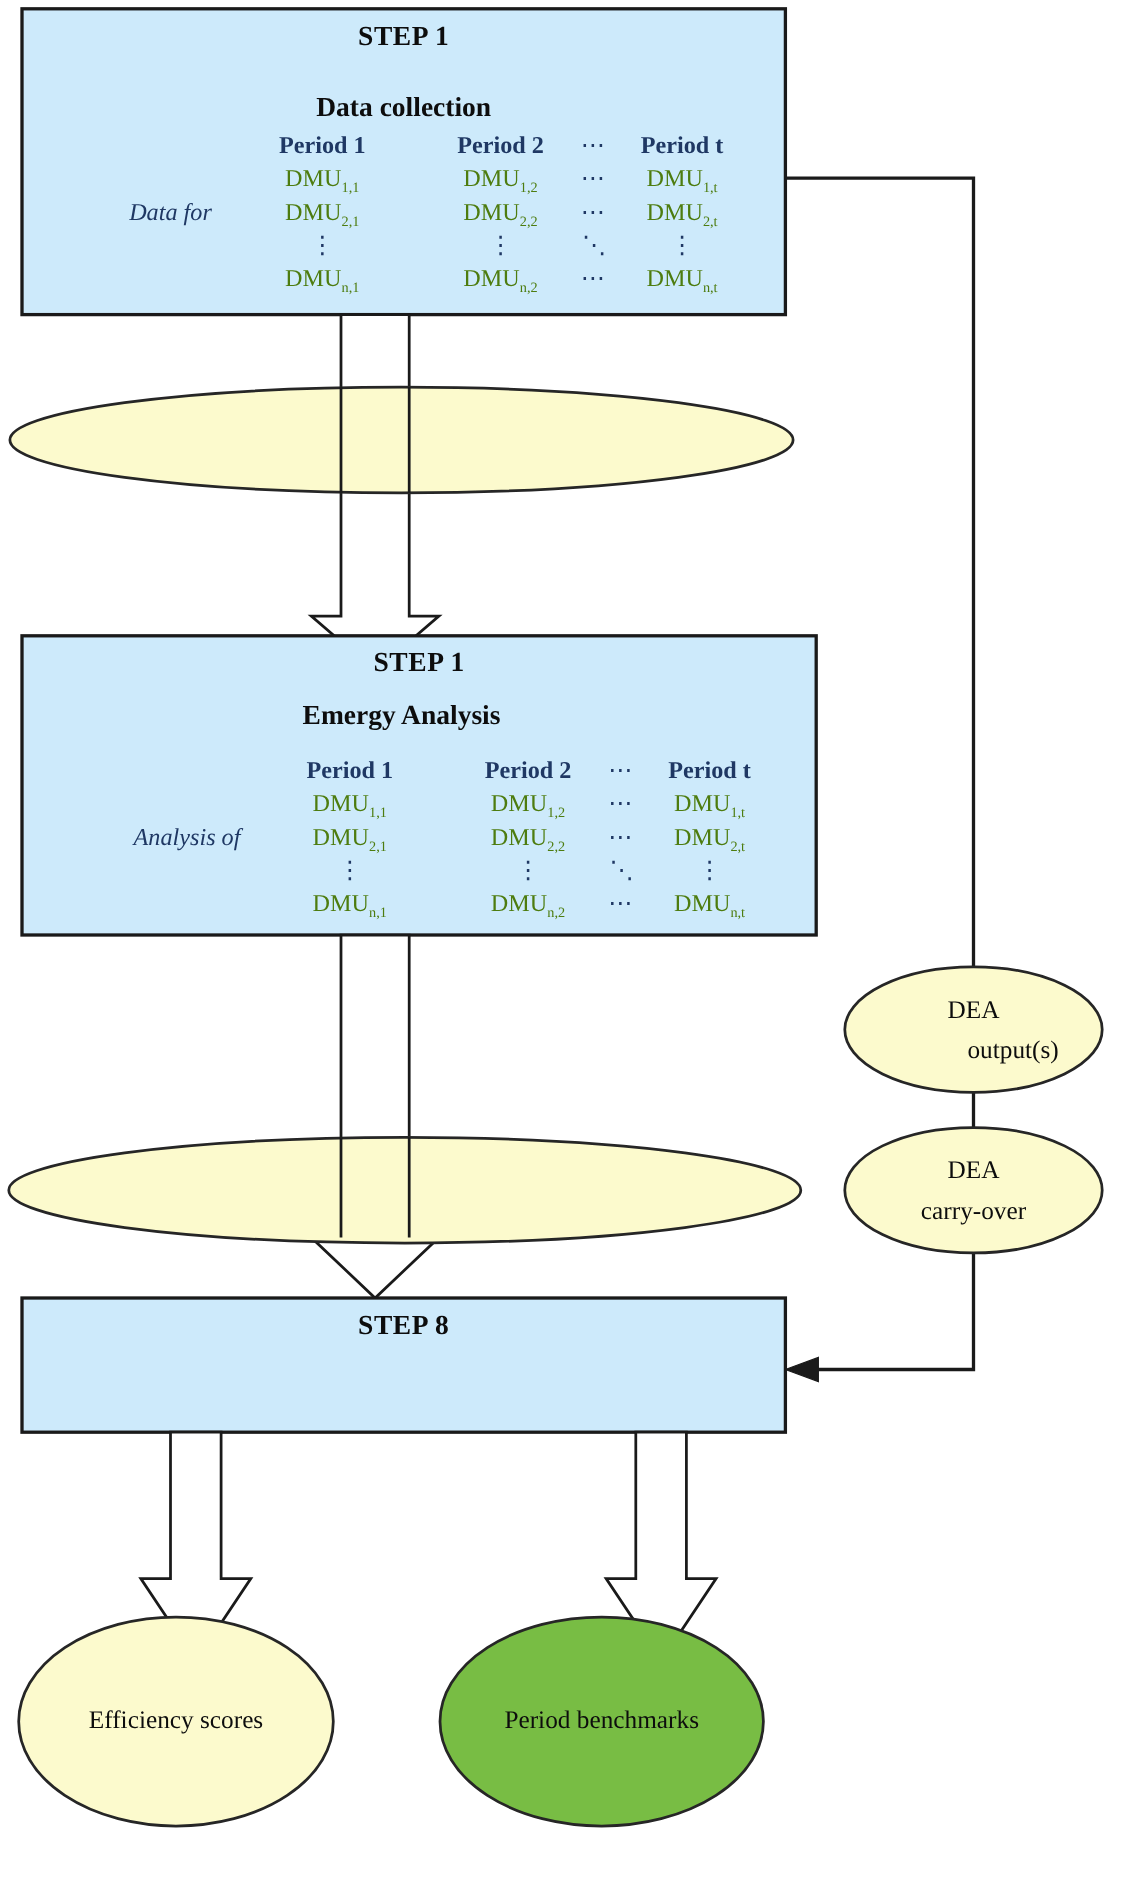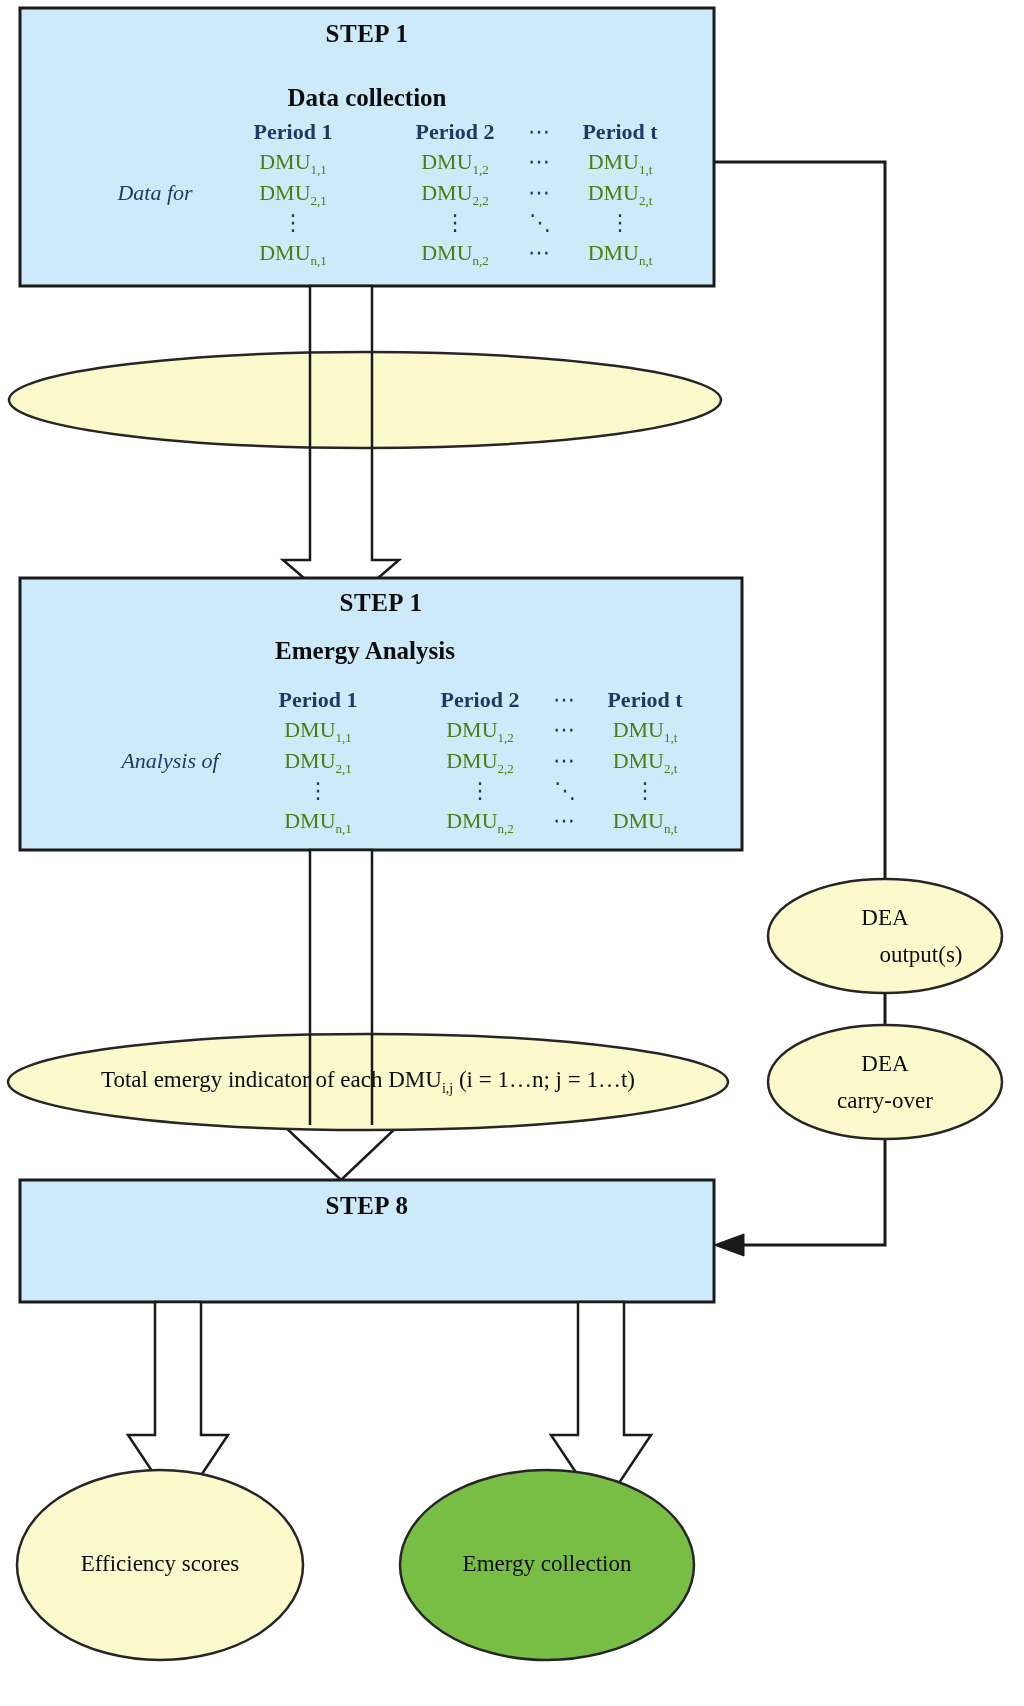--- a/index.html
+++ b/index.html
@@ -215,25 +215,24 @@
     <div class="tx vdots ctr" style="left:645px; top:778px;">⋮</div>
 
     <div class="tx cell ctr" style="left:318px; top:808px;">DMU<sub>n,1</sub></div>
     <div class="tx cell ctr" style="left:480px; top:808px;">DMU<sub>n,2</sub></div>
     <div class="tx dots ctr" style="left:565px; top:808px;">⋯</div>
     <div class="tx cell ctr" style="left:645px; top:808px;">DMU<sub>n,t</sub></div>
 
     <div class="tx ell-small ctr" style="left:885px; top:905px;">DEA</div>
     <div class="tx ell-small ctr" style="left:885px; top:942px;margin-left:36px;">output(s)</div>
 
-    <div class="tx ell-text ctr" style="left:368px; top:1067px;"><span>Total emergy indicator of each DMU</span><sub>i,j</sub><span> (i = 1…n; j = 1…t)</span></div>
 
     <div class="tx ell-small ctr" style="left:885px; top:1051px;">DEA</div>
     <div class="tx ell-small ctr" style="left:885px; top:1088px;">carry-over</div>
 
     <div class="tx step-title ctr" style="left:367px; top:1192px;">STEP 8</div>
 
     <div class="tx ell-small ctr" style="left:160px; top:1551px;">Efficiency scores</div>
-    <div class="tx ell-small ctr" style="left:547px; top:1551px;">Emergy collection</div>
+    <div class="tx ell-small ctr" style="left:547px; top:1551px;">Period benchmarks</div>
 
   </div>
 
 </div>
 
 </body></html>

